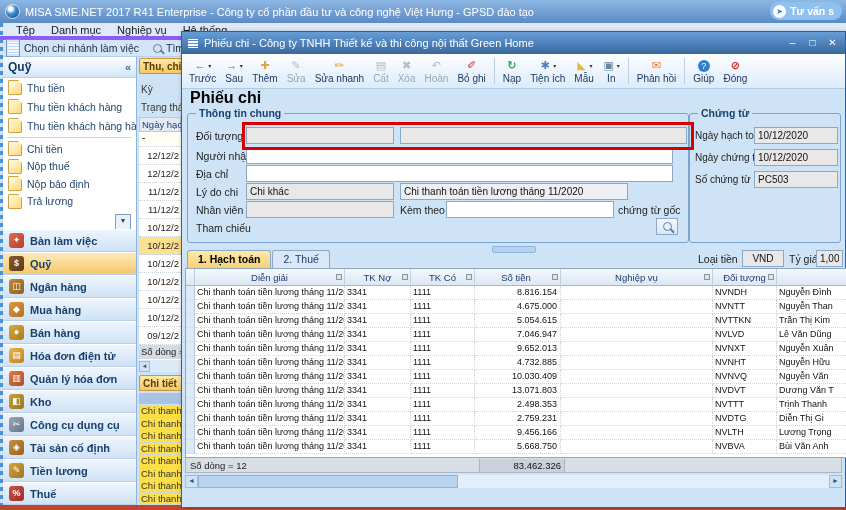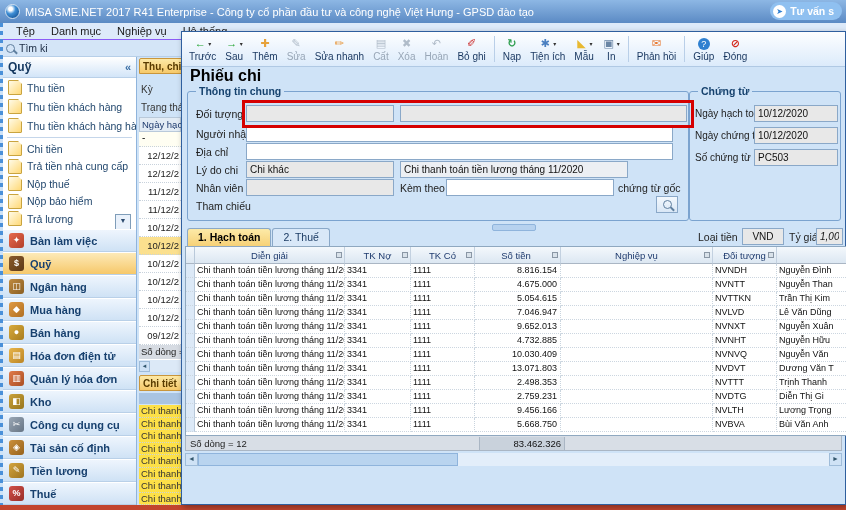--- a/index.html
+++ b/index.html
@@ -14,21 +14,21 @@
     background:radial-gradient(circle at 35% 30%,#fff 0 15%,#3f8fd6 40%,#1a5a9e 80%);
     border:1px solid #cfe0f0;flex:none}
   .app-title{font-size:11px;white-space:nowrap;overflow:hidden}
   .badge{position:absolute;right:4px;top:2px;height:18px;border-radius:9px;
     background:#8fc0f0;display:flex;align-items:center;gap:4px;padding:0 8px 0 3px;
     color:#fff;font-weight:bold;font-size:10.5px;white-space:nowrap}
   .badge-ic{width:13px;height:13px;border-radius:50%;background:#fff;color:#2f7fd0;
     font-size:8px;line-height:13px;text-align:center;flex:none}
   .badge-ic::before{content:"➤"}
   .menubar{position:absolute;left:0;top:23px;width:846px;height:17px;
-    background:#ddeafa;border-bottom:1px solid #8b5cf6;display:flex;align-items:center;
+    background:#ddeafa;border-bottom:4px solid #8b5cf6;display:flex;align-items:center;
     padding-left:8px;box-sizing:border-box}
   .menu-item{padding:0 8px;color:#1a1a1a;font-size:11px;white-space:nowrap}
   .toolbar2{position:absolute;left:0;top:40px;width:846px;height:17px;
     background:#d4e5f7;border-bottom:1px solid #b7cfe8;display:flex;align-items:center;
     padding-left:6px;box-sizing:border-box;gap:14px}
   .t2btn{display:flex;align-items:center;gap:4px;color:#1c2c44;font-size:10.5px;white-space:nowrap}
   .doc-ic{width:10px;height:12px;background:#f5fafe;border:1px solid #7a9cc4;flex:none;
     background-image:repeating-linear-gradient(180deg,#bcd6ee 0 1px,transparent 1px 3px);
     background-clip:content-box;padding:2px 1px}
   .mag{width:7px;height:7px;border:1.5px solid #5f7f9f;border-radius:50%;position:relative;flex:none}
@@ -218,20 +218,24 @@
   <span class="badge-ic" data-name="messenger-icon"></span>
   <span data-name="support-badge-label">Tư vấn s</span>
 </span>
 <div class="menubar" data-name="menu-bar">
     <span class="menu-item" data-name="menu-item"><span>Tệp</span></span>
     <span class="menu-item" data-name="menu-item"><span>Danh mục</span></span>
     <span class="menu-item" data-name="menu-item"><span>Nghiệp vụ</span></span>
     <span class="menu-item" data-name="menu-item"><span>Hệ thống</span></span>
   </div>
 <div class="toolbar2" data-name="app-toolbar">
+  <span class="t2btn" data-name="choose-branch-button">
+    <span class="doc-ic" data-name="branch-icon"></span>
+    <span>Chọn chi nhánh làm việc</span>
+  </span>
   <span class="t2btn" data-name="search-button">
     <span class="mag" data-name="search-icon"></span>
     <span>Tìm ki</span>
   </span>
 </div>
 <div class="dock" data-name="dock-edge"></div>
 
 <div class="sidebar" data-name="sidebar">
   <div class="panel-header" data-name="sidebar-panel-header">
     <span data-name="sidebar-panel-title">Quỹ</span>
@@ -252,29 +256,25 @@
       </div>
     </div>
   <div class="sc-divider" data-name="divider"></div>
   <div class="sc2" data-name="shortcut-list-bottom">
       <div class="shortcut" data-name="sidebar-shortcut">
         <span class="sc-doc" data-name="document-icon"></span>
         <span class="sc-label">Chi tiền</span>
       </div>
       <div class="shortcut" data-name="sidebar-shortcut">
         <span class="sc-doc" data-name="document-icon"></span>
-        <span class="sc-label">Trả tiền nhà cung cấp</span>
+        <span class="sc-label">Nộp thuế</span>
       </div>
       <div class="shortcut" data-name="sidebar-shortcut">
         <span class="sc-doc" data-name="document-icon"></span>
-        <span class="sc-label">Nộp thuế</span>
-      </div>
-      <div class="shortcut" data-name="sidebar-shortcut">
-        <span class="sc-doc" data-name="document-icon"></span>
-        <span class="sc-label">Nộp bảo hiểm</span>
+        <span class="sc-label">Nộp bảo định</span>
       </div>
       <div class="shortcut" data-name="sidebar-shortcut">
         <span class="sc-doc" data-name="document-icon"></span>
         <span class="sc-label">Trả lương</span>
       </div>
     </div>
   <span class="combo-btn" data-name="shortcut-dropdown-button"></span>
   <div class="modules" data-name="module-list">
       <div class="module" data-name="sidebar-module">
         <span class="mod-ic" data-name="workspace-icon">✦</span>
@@ -361,20 +361,27 @@
       <div class="bgdrow" data-name="detail-row"><span>Chi thanh</span></div>
       <div class="bgdrow" data-name="detail-row"><span>Chi thanh</span></div>
       <div class="bgdrow" data-name="detail-row"><span>Chi thanh</span></div>
       <div class="bgdrow" data-name="detail-row"><span>Chi thanh</span></div>
     </div>
 </div>
 
 <div class="bottomstrip" data-name="window-bottom-edge"></div>
 
 <div class="dialog" data-name="phieu-chi-dialog">
+  <div class="dlg-title" data-name="dialog-titlebar">
+    <span class="dlg-ic" data-name="voucher-icon"></span>
+    <span class="dlg-title-text" data-name="dialog-title">Phiếu chi - Công ty TNHH Thiết kế và thi công nội thất Green Home</span>
+    <span class="wctl" data-name="minimize-icon">–</span>
+    <span class="wctl" data-name="maximize-icon">□</span>
+    <span class="wctl" data-name="close-window-icon">✕</span>
+  </div>
   <div class="dlg-toolbar" data-name="dialog-toolbar">
     <span style="display:contents"><div class="tbtn" data-name="toolbar-button">
           <span class="ic-row">
             <span class="tb-ic" data-name="prev-icon">←</span>
             <span class="dd" data-name="dropdown-caret-icon">▾</span>
           </span>
           <span class="tb-label">Trước</span>
         </div><div class="tbtn" data-name="toolbar-button">
           <span class="ic-row">
             <span class="tb-ic" data-name="next-icon">→</span>
@@ -502,21 +509,21 @@
 
     <div class="handle" data-name="collapse-handle"></div>
 
     <div class="dtabs" data-name="dialog-tabs">
         <div class="dtab active" data-name="dialog-tab"><span>1. Hạch toán</span></div>
         <div class="dtab" data-name="dialog-tab"><span>2. Thuế</span></div>
       </div>
     <span class="curr-label" style="left:516px;top:164px" data-name="loai-tien-label">Loại tiền</span>
     <input class="in gray" style="left: 560px; top: 161px; width: 42px; text-align: center;" data-name="loai-tien-input" readonly="" value="VND">
     <span class="curr-label" style="left:607px;top:164px" data-name="ty-gia-label">Tỷ giá</span>
-    <input class="in gray" style="left: 634px; top: 161px; width: 27px; text-align: right; font-style: italic;" data-name="ty-gia-input" readonly="" value="1,00">
+    <input class="in gray" style="left: 634px; top: 161px; width: 27px; text-align: right;" data-name="ty-gia-input" readonly="" value="1,00">
 
     <div class="grid" data-name="accounting-grid">
       <div class="ghead" data-name="grid-header">
           <div class="th c-ind" data-name="column-header">
             <span class="th-l"></span>
           </div>
           <div class="th c-desc" data-name="column-header">
             <span class="th-l">Diễn giải</span>
             <span class="pin" data-name="pin-icon"></span>
           </div>

